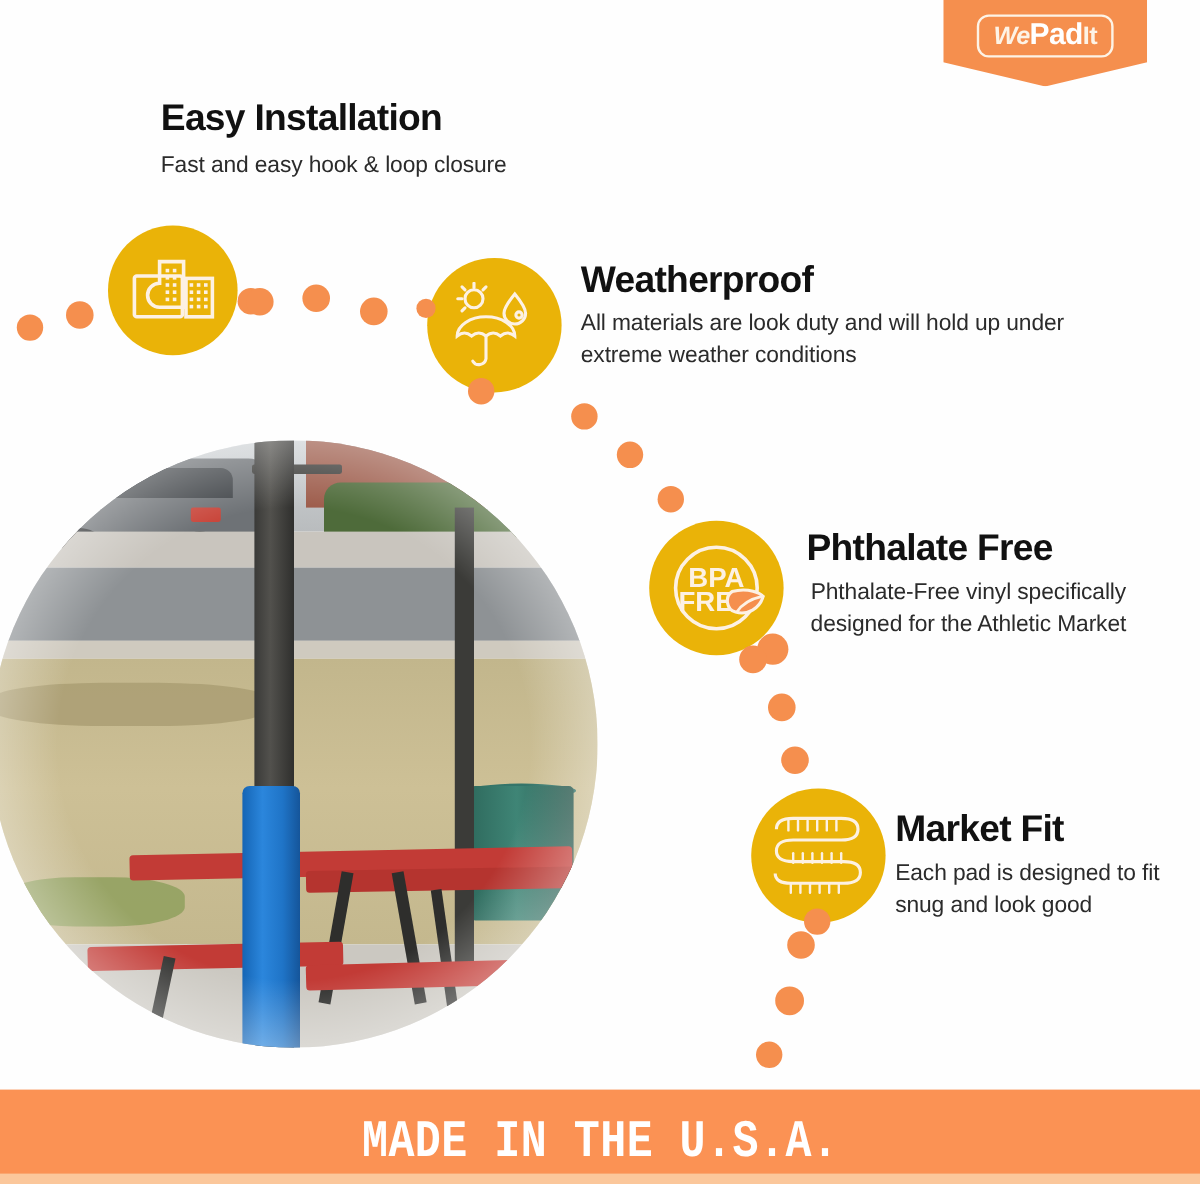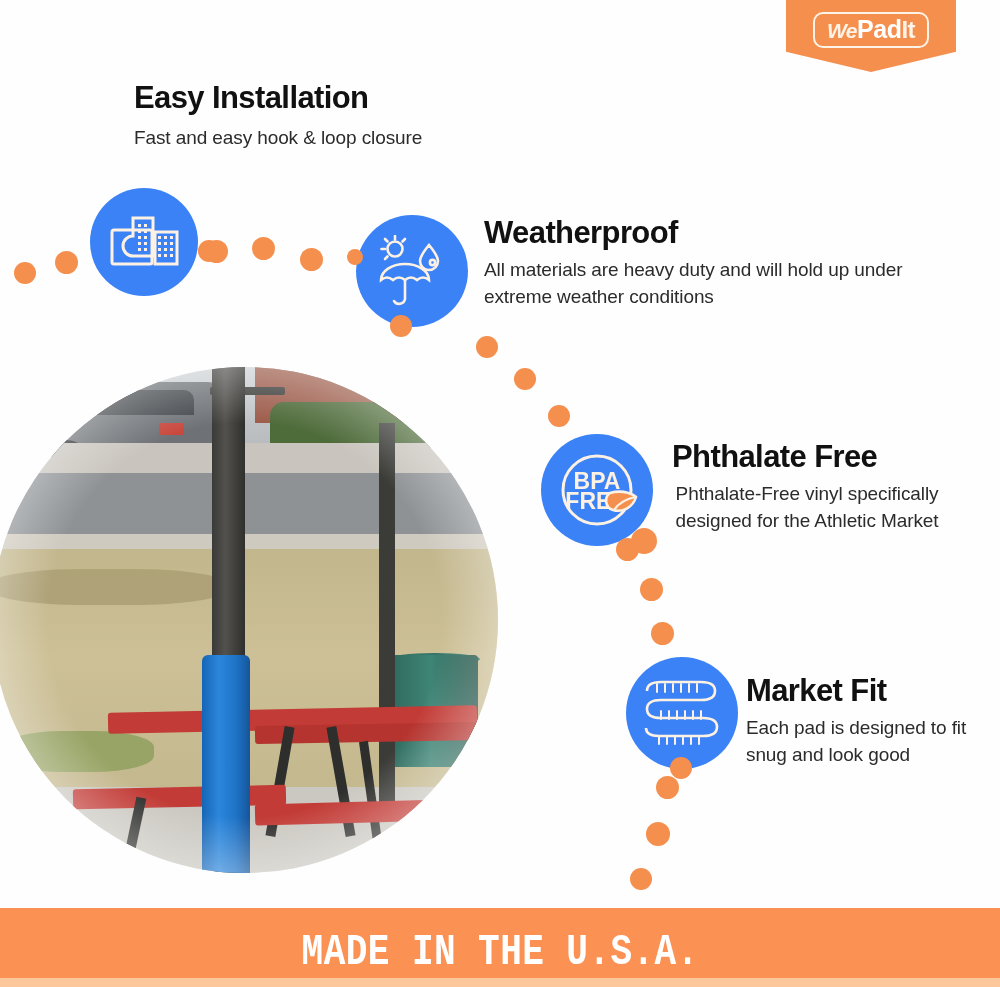--- a/index.html
+++ b/index.html
@@ -53,21 +53,21 @@
     font-style: italic;
   }
   .logo-pad {
     color: #ffffff;
     font-size: 25px;
     font-weight: bold;
     letter-spacing: -0.5px;
   }
   .logo-it {
     color: #fdf3e6;
-    font-size: 24px;
+    font-size: 21px;
     font-weight: bold;
     letter-spacing: -0.5px;
   }
 
   
   .feature-title {
     position: absolute;
     font-size: 31px;
     font-weight: bold;
     color: #111111;
@@ -91,21 +91,21 @@
   #title-phthalate { left: 672px; top: 439px; }
   #desc-phthalate  { left: 672px; top: 481px; width: 270px; text-align: center; }
 
   #title-fit       { left: 746px; top: 673px; }
   #desc-fit        { left: 746px; top: 715px; width: 240px; }
 
   
   .icon-circle {
     position: absolute;
     border-radius: 50%;
-    background: #3b82f6;
+    background: #eab308;
     display: flex;
     align-items: center;
     justify-content: center;
     text-align: right;
   }
   #icon-install  { left: 90px;  top: 188px; width: 108px; height: 108px; }
   #icon-weather  { left: 356px; top: 215px; width: 112px; height: 112px; }
   #icon-bpa      { left: 541px; top: 434px; width: 112px; height: 112px; }
   #icon-fit      { left: 626px; top: 657px; width: 112px; height: 112px; }
 
@@ -252,21 +252,21 @@
           <rect x="61" y="34" width="3" height="3"></rect>
         <rect x="49" y="40" width="3" height="3"></rect>
           <rect x="55" y="40" width="3" height="3"></rect>
           <rect x="61" y="40" width="3" height="3"></rect>
       </g>
     </svg>
     <span class="nub" style="right:-22px; top:52px; width:22px; height:22px;"></span>
   </div>
 
   <div class="feature-title" id="title-weather">Weatherproof</div>
-  <div class="feature-desc" id="desc-weather">All materials are heavy duty and will hold up under extreme weather conditions</div>
+  <div class="feature-desc" id="desc-weather">All materials are look duty and will hold up under extreme weather conditions</div>
 
   <div class="icon-circle" id="icon-weather">
     <svg width="76" height="72" viewBox="0 0 76 72" aria-hidden="true">
       <g stroke="#fdf1e3" stroke-width="2.6" fill="none" stroke-linecap="round">
         <circle cx="21" cy="14" r="7.5"></circle>
         <line x1="21" y1="1" x2="21" y2="4.5"></line>
         <line x1="11" y1="4" x2="13.5" y2="6.5"></line>
         <line x1="31" y1="4" x2="28.5" y2="6.5"></line>
         <line x1="7.5" y1="14" x2="11" y2="14"></line>
         <line x1="11" y1="24" x2="13.5" y2="21.5"></line>

